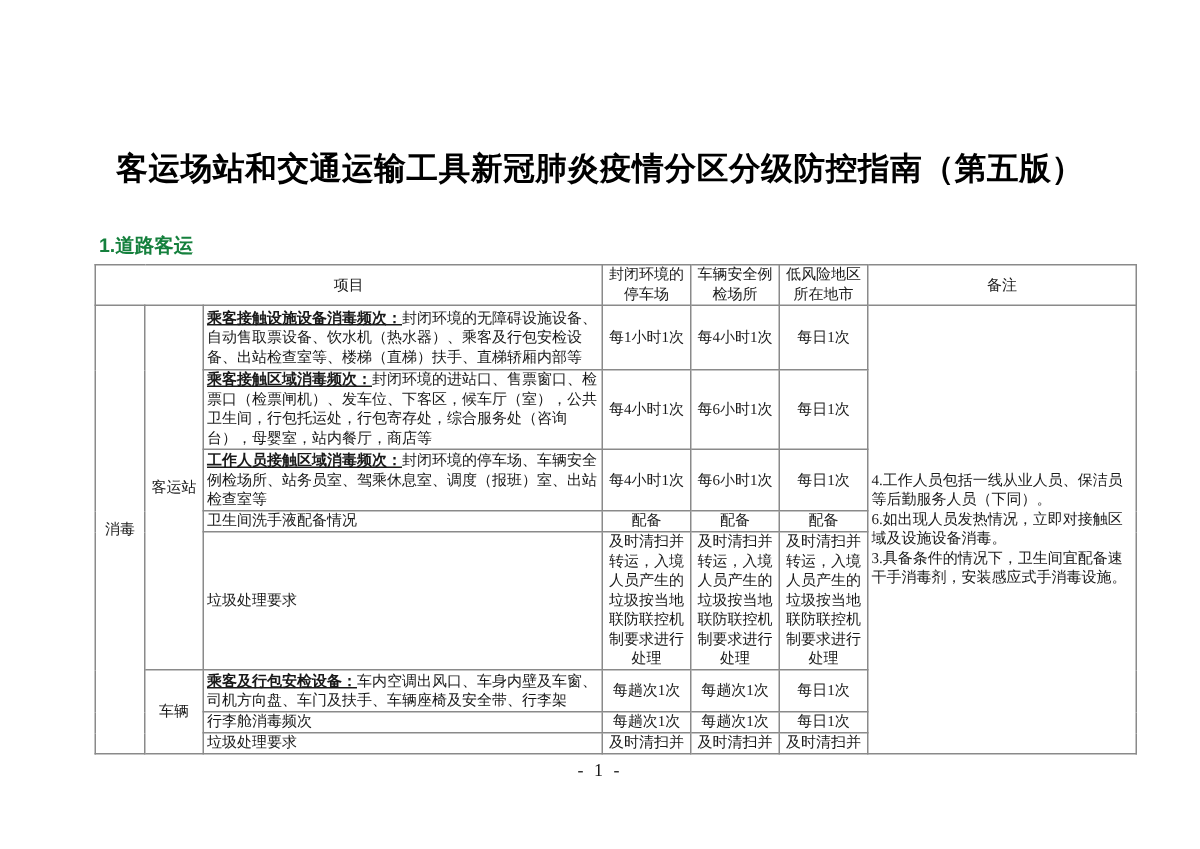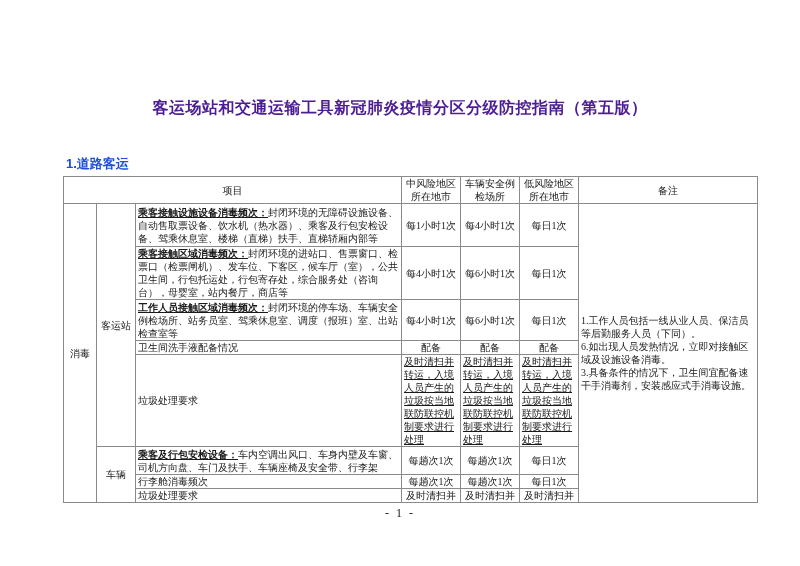--- a/index.html
+++ b/index.html
@@ -2,42 +2,42 @@
 <html><head>
 <meta charset="utf-8">
 <style>
   html,body{margin:0;padding:0;background:#ffffff;}
   .canvas{
     position:relative;width:800px;height:566px;background:#ffffff;
     font-family:"Liberation Serif", serif;color:#1a1a1a;overflow:hidden;
   }
   .doc-title{
     position:absolute;top:98px;left:0;width:800px;text-align:center;
-    font-size:16px;font-weight:bold;letter-spacing:0.5px;
-    font-family:"Liberation Sans", sans-serif;color:#4c1d95;
+    font-size:21px;font-weight:bold;letter-spacing:0.5px;
+    font-family:"Liberation Sans", sans-serif;color:#000000;
   }
   .section-heading{
     position:absolute;top:155px;left:66px;font-size:13px;font-weight:bold;
-    font-family:"Liberation Sans", sans-serif;color:#1d4ed8;
+    font-family:"Liberation Sans", sans-serif;color:#15803d;
   }
   table.doc-table{
     position:absolute;top:176px;left:63px;width:694px;
     border-collapse:collapse;table-layout:fixed;
   }
   .doc-table td,.doc-table th{
     border:1px solid #8a8a8a;font-size:10px;line-height:13px;
     font-weight:normal;vertical-align:middle;padding:0 2px;color:#1a1a1a;
     overflow:hidden;
   }
   .hdr{ text-align:center;padding:0 4px; }
   .group-cell{ text-align:center;margin-left:20px; }
   .label-cell{ text-align:left;padding:1px 3px; }
   .label-bold{ font-weight:bold;text-decoration:underline; }
   .val{ text-align:center;padding:0 6px; }
-  .val-garbage{ padding:0 2px;line-height:11px;font-size:9.5px;text-decoration:underline; }
+  .val-garbage{ text-align:center;padding:0 2px;line-height:11px;font-size:9.5px; }
   .remarks-cell{ padding:0 5px;text-align:left;vertical-align:middle; }
   .remarks-cell .note{ margin:0; }
   .page-number{
     position:absolute;top:506px;left:0;width:800px;text-align:center;
     font-size:12px;color:#1a1a1a;letter-spacing:2px;
   }
 </style>
 </head>
 <body>
 
@@ -53,35 +53,35 @@
         <col style="width:39px">
         <col style="width:266px">
       <col style="width:59px">
         <col style="width:59px">
         <col style="width:59px">
       <col style="width:179px">
     </colgroup>
     <tbody>
       <tr style="height:15px">
         <td class="hdr" colspan="3">项目</td>
-        <td class="hdr">中风险地区所在地市</td>
+        <td class="hdr">封闭环境的停车场</td>
         <td class="hdr">车辆安全例检场所</td>
         <td class="hdr">低风险地区所在地市</td>
         <td class="hdr">备注</td>
       </tr>
 
       <tr style="height:43px">
         <td class="group-cell" rowspan="8">消毒</td>
         <td class="group-cell" rowspan="5">客运站</td>
-        <td class="label-cell"><span class="label-bold">乘客接触设施设备消毒频次：</span><span>封闭环境的无障碍设施设备、自动售取票设备、饮水机（热水器）、乘客及行包安检设备、驾乘休息室、楼梯（直梯）扶手、直梯轿厢内部等</span></td>
+        <td class="label-cell"><span class="label-bold">乘客接触设施设备消毒频次：</span><span>封闭环境的无障碍设施设备、自动售取票设备、饮水机（热水器）、乘客及行包安检设备、出站检查室等、楼梯（直梯）扶手、直梯轿厢内部等</span></td>
         <td class="val">每1小时1次</td>
         <td class="val">每4小时1次</td>
         <td class="val">每日1次</td>
         <td class="remarks-cell" rowspan="8">
-          <p class="note">1.工作人员包括一线从业人员、保洁员等后勤服务人员（下同）。</p>
+          <p class="note">4.工作人员包括一线从业人员、保洁员等后勤服务人员（下同）。</p>
           <p class="note">6.如出现人员发热情况，立即对接触区域及设施设备消毒。</p>
           <p class="note">3.具备条件的情况下，卫生间宜配备速干手消毒剂，安装感应式手消毒设施。</p>
         </td>
       </tr>
 
       <tr style="height:52px">
         <td class="label-cell"><span class="label-bold">乘客接触区域消毒频次：</span><span>封闭环境的进站口、售票窗口、检票口（检票闸机）、发车位、下客区，候车厅（室），公共卫生间，行包托运处，行包寄存处，综合服务处（咨询台），母婴室，站内餐厅，商店等</span></td>
         <td class="val">每4小时1次</td>
         <td class="val">每6小时1次</td>
         <td class="val">每日1次</td>

